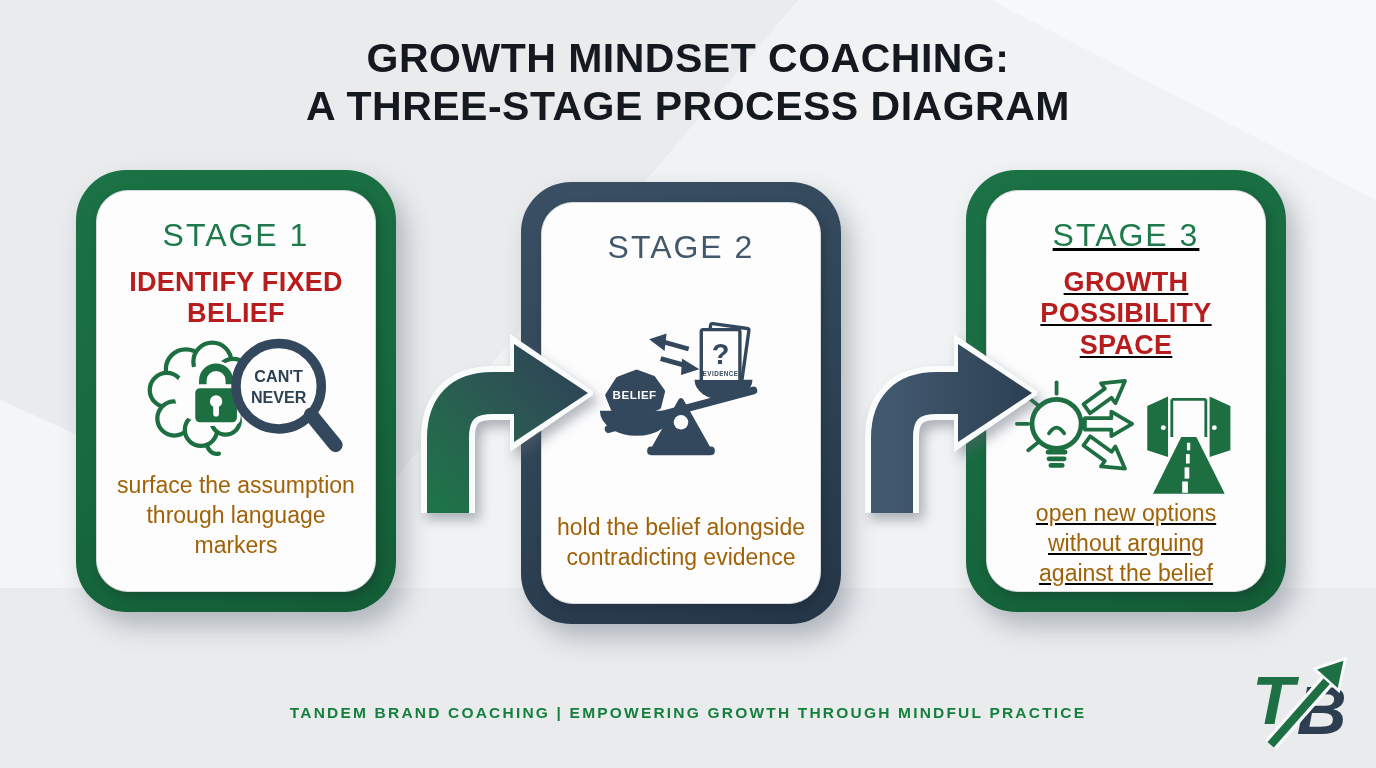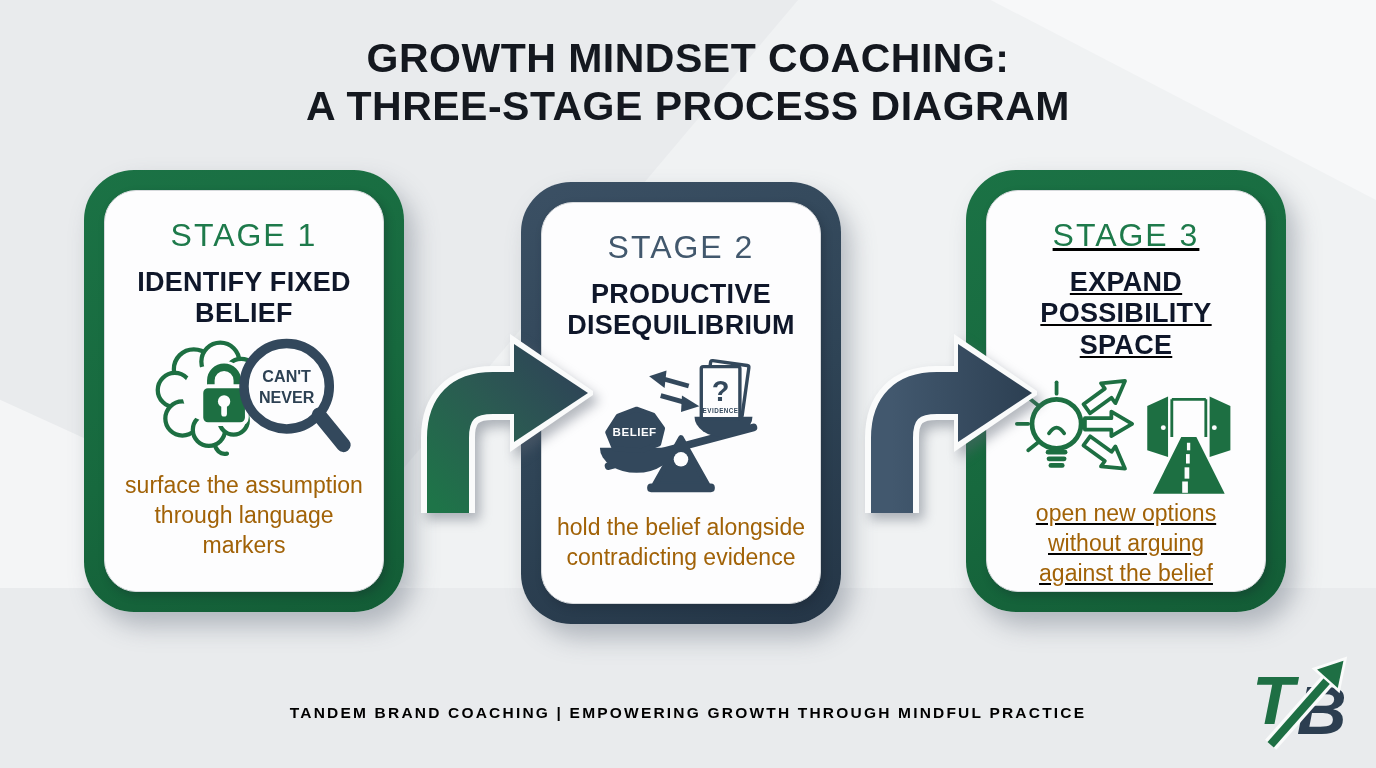--- a/index.html
+++ b/index.html
@@ -27,50 +27,50 @@
   .card.green{background:linear-gradient(155deg,#1b7245 0%,#17693e 55%,#135c36 100%);}
   .card.navy {background:linear-gradient(155deg,#3b5064 0%,#2e4355 55%,#243546 100%);margin-top:12px;}
   .card-inner{width:100%;height:100%;background:#fdfdfe;border-radius:32px;
         border:1px solid #d7dadd;box-shadow:3px 4px 8px rgba(20,30,40,.28);
         display:flex;flex-direction:column;align-items:center;
         padding:26px 10px 20px;box-sizing:border-box;text-align:center;}
   .stage-label{font-size:32px;font-weight:400;letter-spacing:2px;}
   .green .stage-label{color:#1e7a4b;}
   .navy  .stage-label{color:#42586d;}
   .card-title{margin-top:13px;font-size:27px;font-weight:800;line-height:1.16;
-        color:#0f172a;letter-spacing:.3px;}
+        color:#b91c1c;letter-spacing:.3px;}
   .c1 .card-title{max-width:240px;}
   .c2 .card-title{max-width:272px;}
   .c3 .card-title{max-width:205px;}
   .icon-box{flex:1;display:flex;align-items:center;justify-content:center;}
   .card-desc{font-size:23px;line-height:1.3;color:#a16207;margin-bottom:10px;}
   .c1 .card-desc{max-width:300px;}
   .c2 .card-desc{max-width:282px;}
   .c3 .card-desc{max-width:236px;}
 
   .flow-arrow{position:absolute;z-index:5;
         filter:drop-shadow(5px 7px 6px rgba(90,100,112,.45));}
   .footer-tagline{position:absolute;left:0;right:0;top:704px;text-align:center;
-        font-size:15.5px;font-weight:600;letter-spacing:2.2px;color:#000000;}
+        font-size:15.5px;font-weight:600;letter-spacing:2.2px;color:#15803d;}
   .brand-logo{position:absolute;left:1252px;top:650px;}
 </style>
 </head>
 <body>
 
 <div class="stage-wrap">
   <div class="bg-mid"></div>
   <div class="bg-bl"></div>
   <div class="bg-tr"></div>
 
   <div class="title">
     <div>GROWTH MINDSET COACHING:</div>
     <div>A THREE-STAGE PROCESS DIAGRAM</div>
   </div>
 
-  <div class="card green c1" style="left:84px;">
+  <div class="card green c1" style="left:76px;">
     <div class="card-inner">
       <div class="stage-label">STAGE 1</div>
       <div class="card-title">IDENTIFY FIXED BELIEF</div>
       <div class="icon-box">
         <svg width="218" height="140" viewBox="0 0 230 145">
           <g stroke="#1d6f42" stroke-width="4.5" fill="#fdfdfe">
             <circle cx="62" cy="40" r="21"></circle>
             <circle cx="90" cy="32" r="20"></circle>
             <circle cx="112" cy="46" r="17"></circle>
             <circle cx="42" cy="62" r="18"></circle>
@@ -92,21 +92,20 @@
           <text x="160" y="76" text-anchor="middle" font-size="17" font-weight="bold" fill="#2d4153">NEVER</text>
         </svg>
       </div>
       <div class="card-desc">surface the assumption through language markers</div>
     </div>
   </div>
 
   <div class="card navy c2" style="left:521px;">
     <div class="card-inner">
       <div class="stage-label">STAGE 2</div>
-      <div class="card-title">PRODUCTIVE DISEQUILIBRIUM</div>
       <div class="icon-box">
         <svg width="204" height="140" viewBox="0 0 210 145">
           <path d="M30,113 L180,73" stroke="#33485c" stroke-width="8" stroke-linecap="round" fill="none"></path>
           <polygon points="105,84 132,132 78,132" fill="#33485c" stroke="#33485c" stroke-width="6" stroke-linejoin="round"></polygon>
           <circle cx="105" cy="106" r="7.5" fill="#fdfdfe"></circle>
           <rect x="70" y="131" width="70" height="9" rx="4" fill="#33485c"></rect>
           <path d="M21,94 A38,26 0 0 0 97,94 Z" fill="#33485c"></path>
           <polygon points="36,95 29,78 40,61 59,54 76,60 86,74 82,90 64,97" fill="#33485c" stroke="#33485c" stroke-width="5" stroke-linejoin="round"></polygon>
           <text x="57" y="82" text-anchor="middle" font-size="12" font-weight="bold" fill="#fdfdfe" letter-spacing="0.5">BELIEF</text>
           <path d="M119,62 A30,21 0 0 0 179,62 Z" fill="#33485c"></path>
@@ -122,21 +121,21 @@
           <polygon points="124,51 106,40 105,57" fill="#33485c"></polygon>
         </svg>
       </div>
       <div class="card-desc">hold the belief alongside contradicting evidence</div>
     </div>
   </div>
 
   <div class="card green c3" style="left:966px;text-decoration:underline;">
     <div class="card-inner">
       <div class="stage-label">STAGE 3</div>
-      <div class="card-title">EXPAND POSSIBILITY SPACE</div>
+      <div class="card-title">GROWTH POSSIBILITY SPACE</div>
       <div class="icon-box">
         <svg width="222" height="138" viewBox="0 0 235 145">
           <g stroke="#1d6f42" stroke-linecap="round">
             <circle cx="44" cy="66" r="26" stroke-width="5" fill="none"></circle>
             <path d="M36,76 q8,-12 16,0" stroke-width="4" fill="none"></path>
             <path d="M35,96 L53,96" stroke-width="5"></path>
             <path d="M36,103 L52,103" stroke-width="5"></path>
             <path d="M38,110 L50,110" stroke-width="5"></path>
             <path d="M44,34 L44,22" stroke-width="4"></path>
             <path d="M24,46 L14,38" stroke-width="4"></path>

